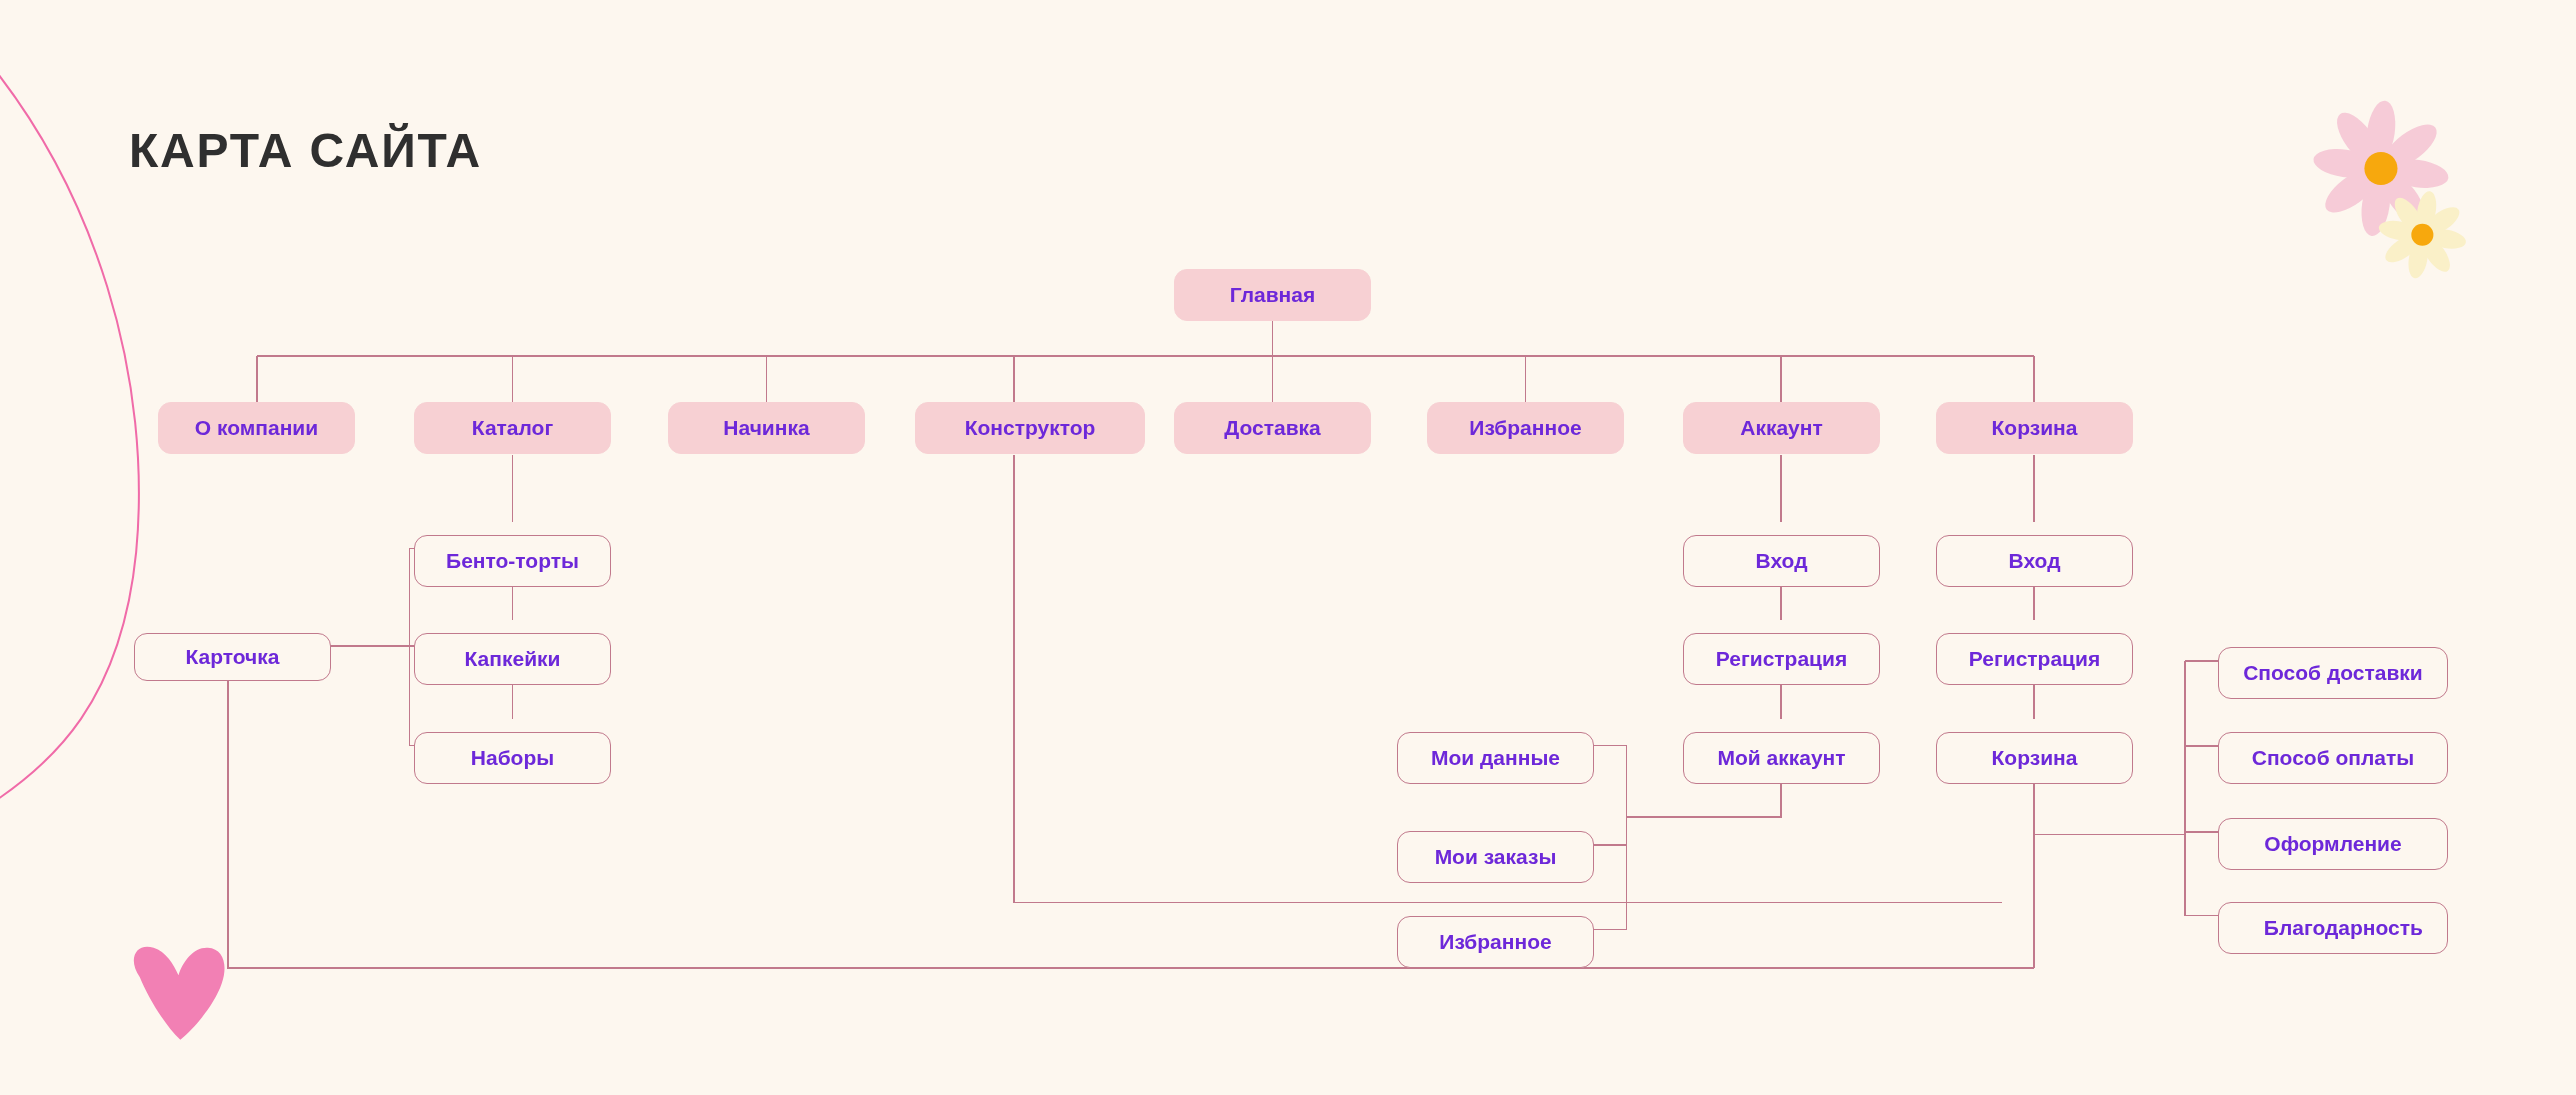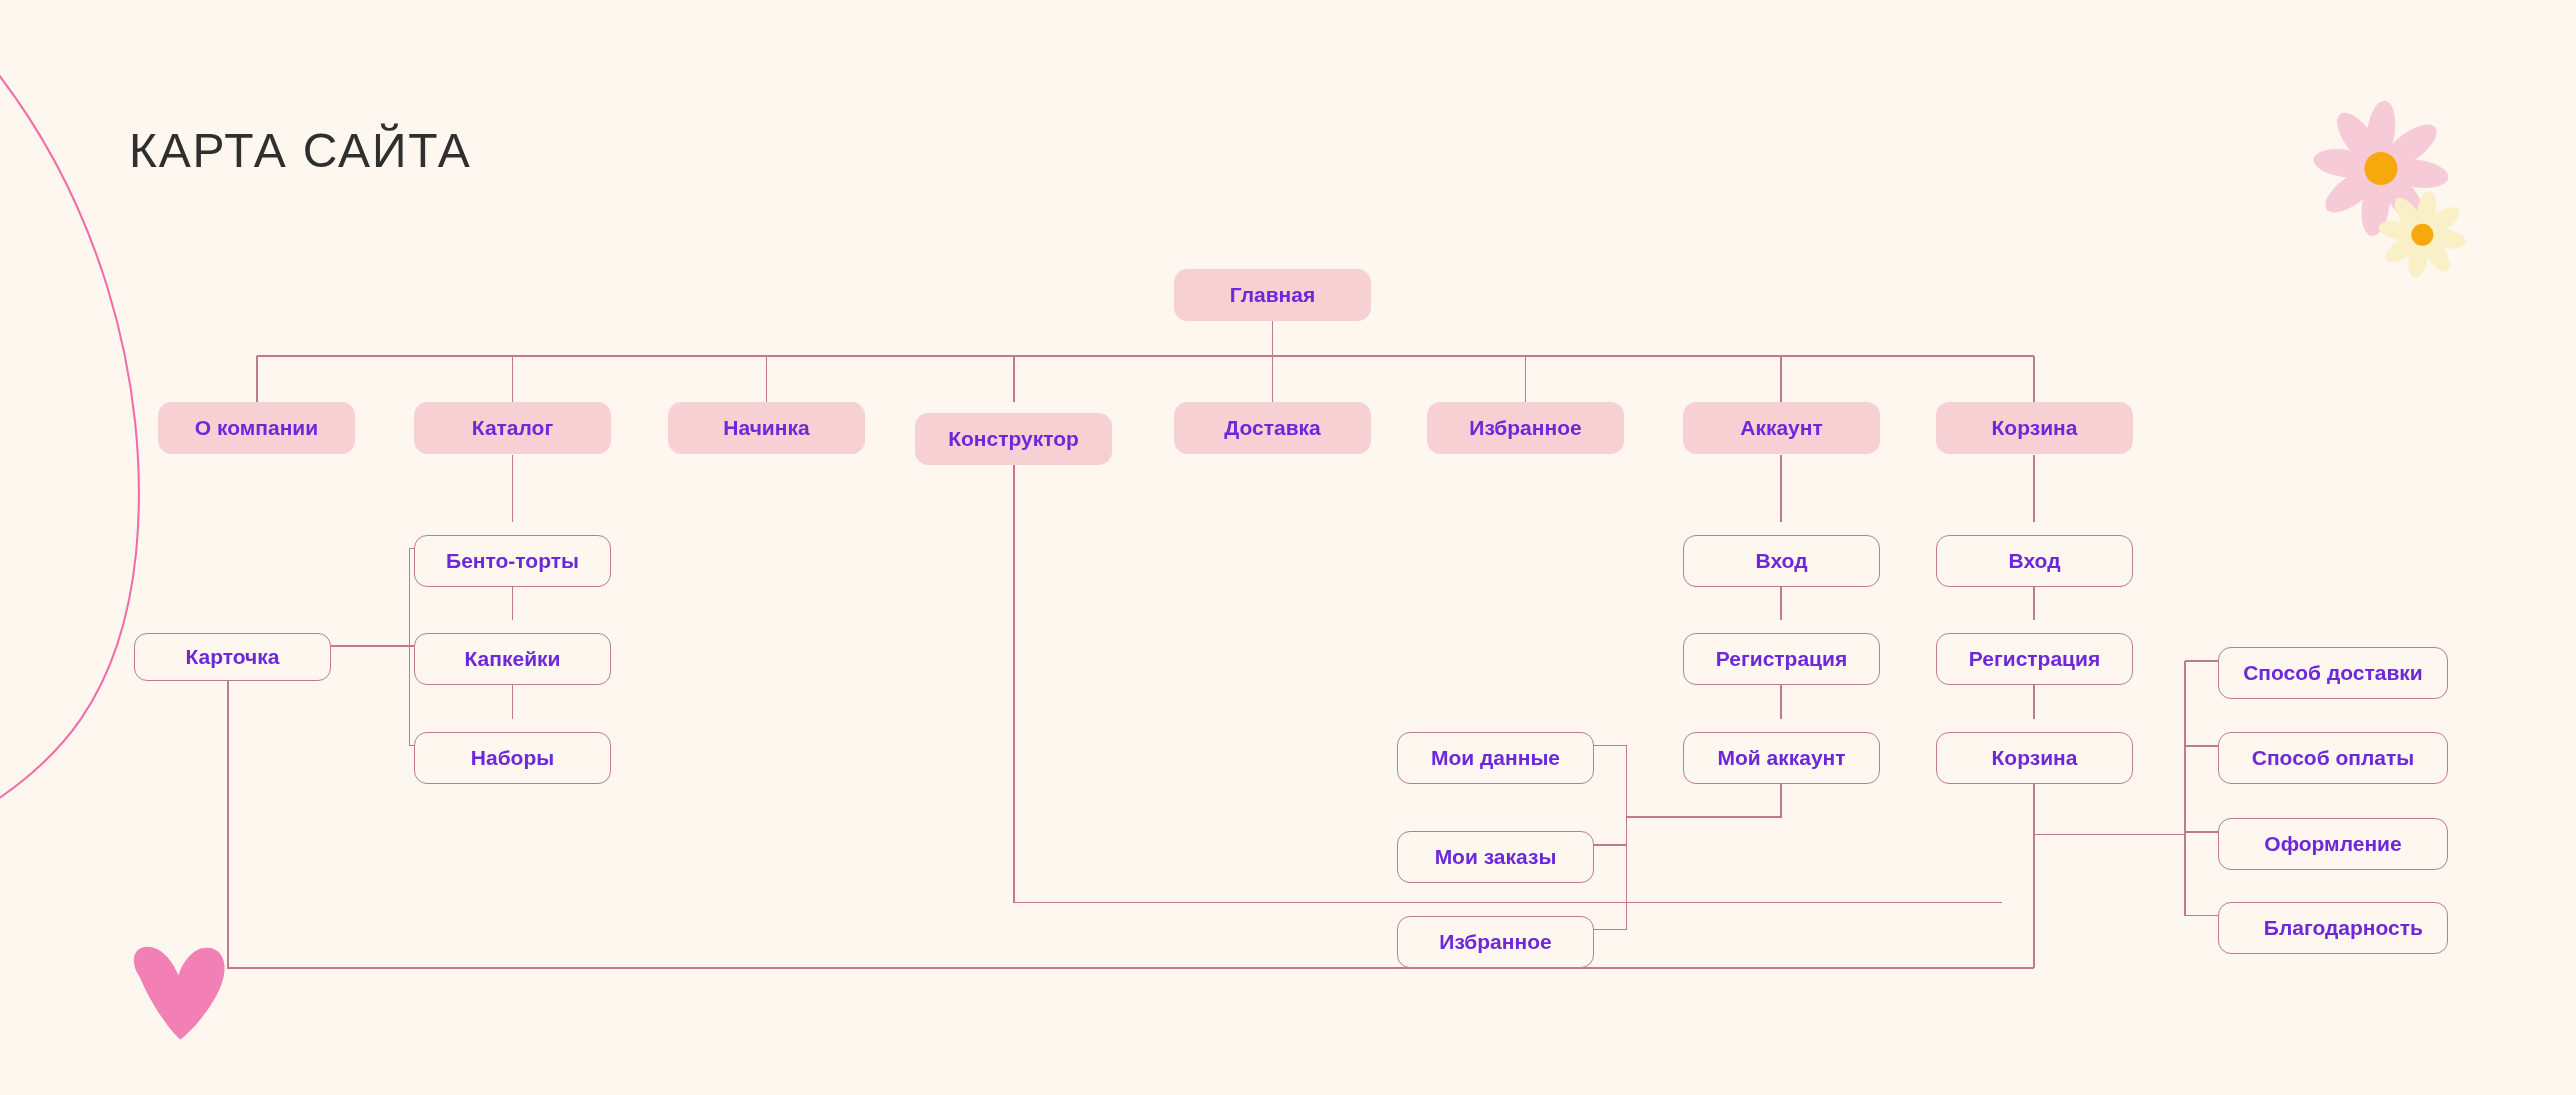--- a/index.html
+++ b/index.html
@@ -30,21 +30,21 @@
   #decor-svg { z-index: 0; }
 
   
   .page-title {
     position: absolute;
     left: 129px;
     top: 127px;
     margin: 0;
     font-size: 48px;
     line-height: 1;
-    font-weight: 400;
+    font-weight: 700;
     letter-spacing: 1.8px;
     color: #2F2F2F;
     z-index: 3;
     white-space: nowrap;
   }
 
   
   .node {
     position: absolute;
     box-sizing: border-box;
@@ -163,21 +163,21 @@
     <path d="M 2375 904 L 2411 904"></path>
     <path d="M 2375 995 L 2411 995"></path>
   </svg>
 
   <h1 class="page-title">КАРТА САЙТА</h1>
 
   <div class="node filled" style="left: 1174px; top: 269px; width: 197px; height: 52px;">Главная</div>
   <div class="node filled" style="left: 158px; top: 402px; width: 197px; height: 52px;">О компании</div>
   <div class="node filled" style="left: 414px; top: 402px; width: 197px; height: 52px;">Каталог</div>
   <div class="node filled" style="left: 668px; top: 402px; width: 197px; height: 52px;">Начинка</div>
-  <div class="node filled" style="left: 915px; top: 402px; width: 197px; height: 52px; margin-top: 11px;">Конструктор</div>
+  <div class="node filled" style="left: 915px; top: 402px; width: 230px; height: 52px;">Конструктор</div>
   <div class="node filled" style="left: 1174px; top: 402px; width: 197px; height: 52px;">Доставка</div>
   <div class="node filled" style="left: 1427px; top: 402px; width: 197px; height: 52px;">Избранное</div>
   <div class="node filled" style="left: 1683px; top: 402px; width: 197px; height: 52px;">Аккаунт</div>
   <div class="node filled" style="left: 1936px; top: 402px; width: 197px; height: 52px;">Корзина</div>
 
   <div class="node outline" style="left: 414px; top: 522px; width: 197px; height: 52px;">Бенто-торты</div>
   <div class="node outline" style="left: 414px; top: 620px; width: 197px; height: 52px;">Капкейки</div>
   <div class="node outline" style="left: 414px; top: 719px; width: 197px; height: 52px;">Наборы</div>
   <div class="node outline" style="left: 134px; top: 620px; width: 197px; height: 48px;">Карточка</div>
 

